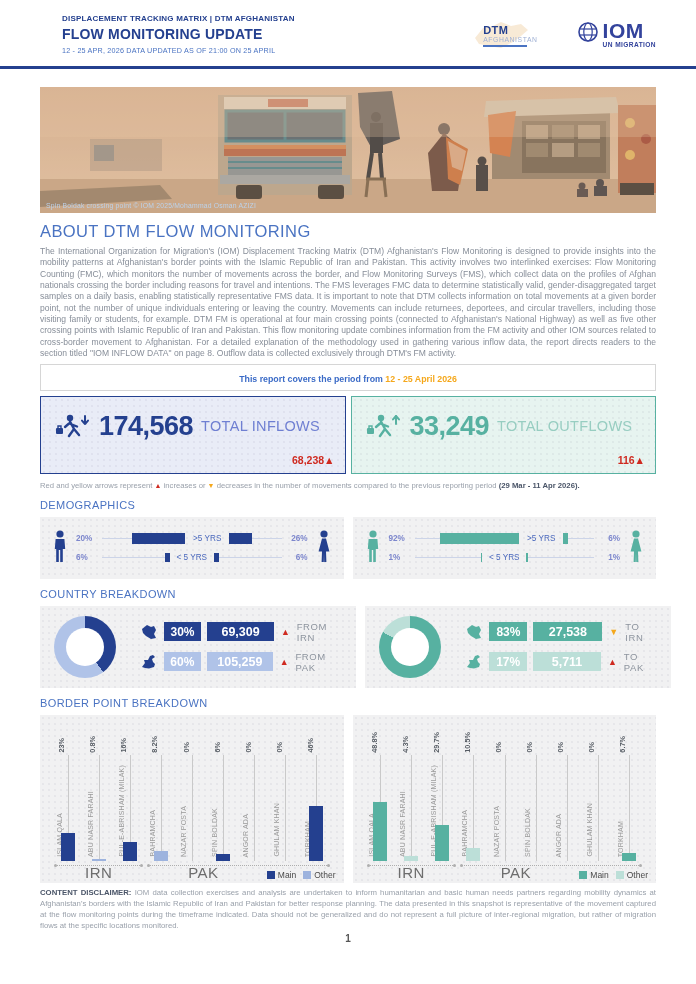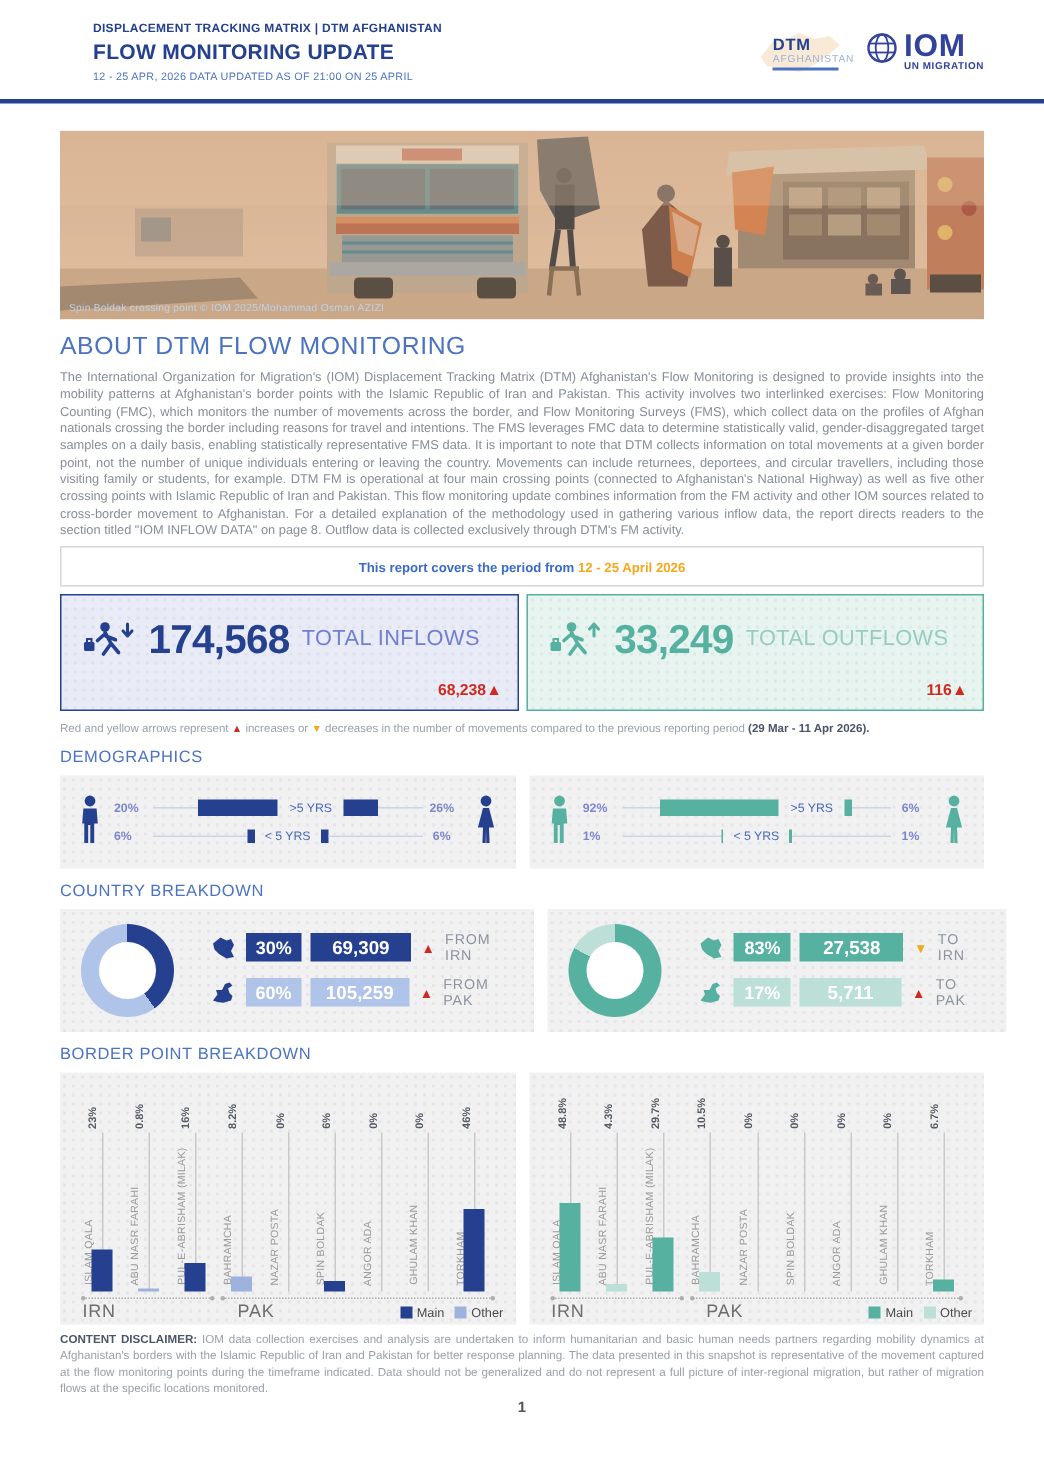--- a/index.html
+++ b/index.html
@@ -6,21 +6,21 @@
   html,body { width:696px; height:984px; background:#ffffff; overflow:hidden;
     font-family:"Liberation Sans", sans-serif; -webkit-font-smoothing:antialiased; }
   .page { width:696px; height:984px; position:relative; background:#fff; }
   .content { padding:0 40px; }
 
   
   .hdr { display:flex; justify-content:space-between; align-items:flex-start; padding:14px 40px 0 62px; }
   .kicker { font-size:8px; font-weight:bold; color:#24408f; letter-spacing:.2px; }
   .title  { font-size:14px; font-weight:bold; color:#24408f; letter-spacing:.2px; margin-top:3px; }
   .subtitle { font-size:7.2px; color:#4a73c2; margin-top:4px; letter-spacing:.2px; }
-  .logos { display:flex; align-items:flex-end; gap:0; margin-top:6px; }
+  .logos { display:flex; align-items:flex-end; gap:32px; margin-top:6px; }
   .dtm-logo { position:relative; text-align:left; padding:4px 6px 2px 6px; }
   .dtm-map { position:absolute; left:-6px; top:-4px; width:60px; height:40px; opacity:.55; }
   .dtm-l1 { font-size:11px; font-weight:bold; color:#24408f; letter-spacing:.5px; position:relative; }
   .dtm-l2 { font-size:6.8px; color:#9fb0d4; letter-spacing:.6px; position:relative; }
   .dtm-underline { width:44px; height:2px; background:#4a73c2; margin-top:2px; position:relative; }
   .iom-logo { display:flex; align-items:flex-start; gap:3px; }
   .iom-text { line-height:1; }
   .iom-name { font-size:21px; font-weight:bold; color:#33439c; letter-spacing:.5px; }
   .iom-sub { font-size:6.6px; font-weight:bold; color:#33439c; letter-spacing:.4px; margin-top:1px; }
   .rule { width:696px; height:3px; background:#24408f; margin-top:11px; }
@@ -63,21 +63,21 @@
 
   
   .prow { display:flex; gap:9px; margin-top:6px; }
   .panel { flex:1; background-color:#f1f1f2; position:relative; }
 
   
   .panel.demo { height:62px; display:flex; align-items:center; padding:0 12px; gap:8px; }
   .demo-rows { flex:1; display:flex; flex-direction:column; gap:9px; }
   .drow { display:flex; align-items:center; }
   .dpct { width:26px; font-size:8.2px; color:#7d87cd; font-weight:bold; }
-  .dpct.r { text-align:center; }
+  .dpct.r { text-align:right; }
   .dline { flex:1; border-top:1px solid #ccd4e8; }
   .dmid { width:44px; text-align:center; font-size:8.2px; color:#4a68bd; }
   .dbar { flex:0 0 auto; }
   .demo.in .dbar { background:#24408f; } .demo.out .dbar { background:#57b1a1; }
   .drow.r1 .dbar { height:11px; } .drow.r2 .dbar { height:9px; }
   .person { flex:0 0 auto; }
 
   
   .panel.country { height:82px; display:flex; align-items:center; padding:0 14px; gap:24px; }
   .donut { width:62px; height:62px; border-radius:50%; position:relative; flex:0 0 auto; }
@@ -95,21 +95,21 @@
   
   .panel.chart { height:168px; }
   .stem { position:absolute; width:1px; background:#c9c9c9; }
   .vtext { writing-mode:vertical-rl; transform:rotate(180deg); white-space:nowrap; position:absolute; }
   .pctl { font-size:7.3px; font-weight:600; color:#555b63; }
   .namel { font-size:7px; color:#9a9a9a; letter-spacing:.2px; }
   .cbar { position:absolute; width:14px; }
   .gline { position:absolute; border-top:1px dotted #aeaeae; }
   .gline::before,.gline::after { content:""; position:absolute; top:-2px; width:3px; height:3px; border-radius:50%; background:#aeaeae; }
   .gline::before { left:-1px; } .gline::after { right:-1px; }
-  .glabel { position:absolute; font-size:12px; color:#6d6d6d; letter-spacing:.5px;margin-top:20px; }
+  .glabel { position:absolute; text-align:center; font-size:15px; color:#6d6d6d; letter-spacing:.5px;margin-top:20px; }
   .legend { position:absolute; display:flex; align-items:center; gap:7px; font-size:8.5px; color:#4a4a4a; }
   .lsq { width:8px; height:8px; display:inline-block; margin-right:3px; vertical-align:-1px; }
 
   
   .dash { margin-top:7px; font-size:8.2px; color:#878e99; }
   .dash a { color:#56a0dd; text-decoration:none; }
   .disclaimer { margin-top:4px; font-size:7.75px; line-height:11px; color:#9aa1ab; text-align:justify; }
   .disclaimer .dlabel { color:#4a5568; font-weight:bold; }
   .pnum { text-align:center; font-size:10px; font-weight:bold; color:#555; margin-top:2px; }
 </style>

